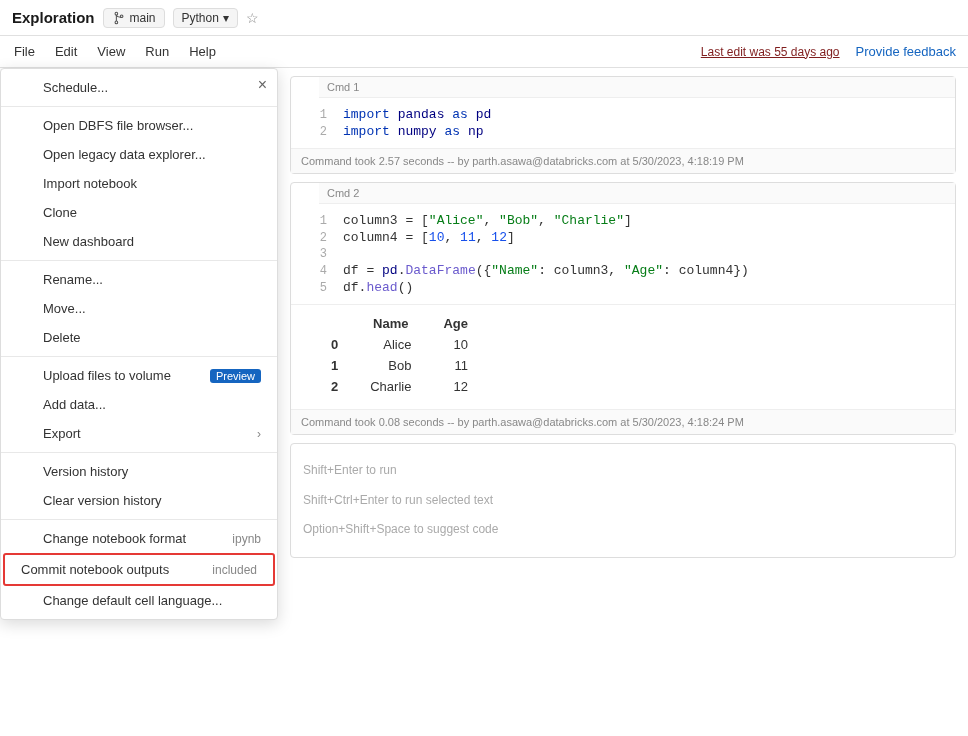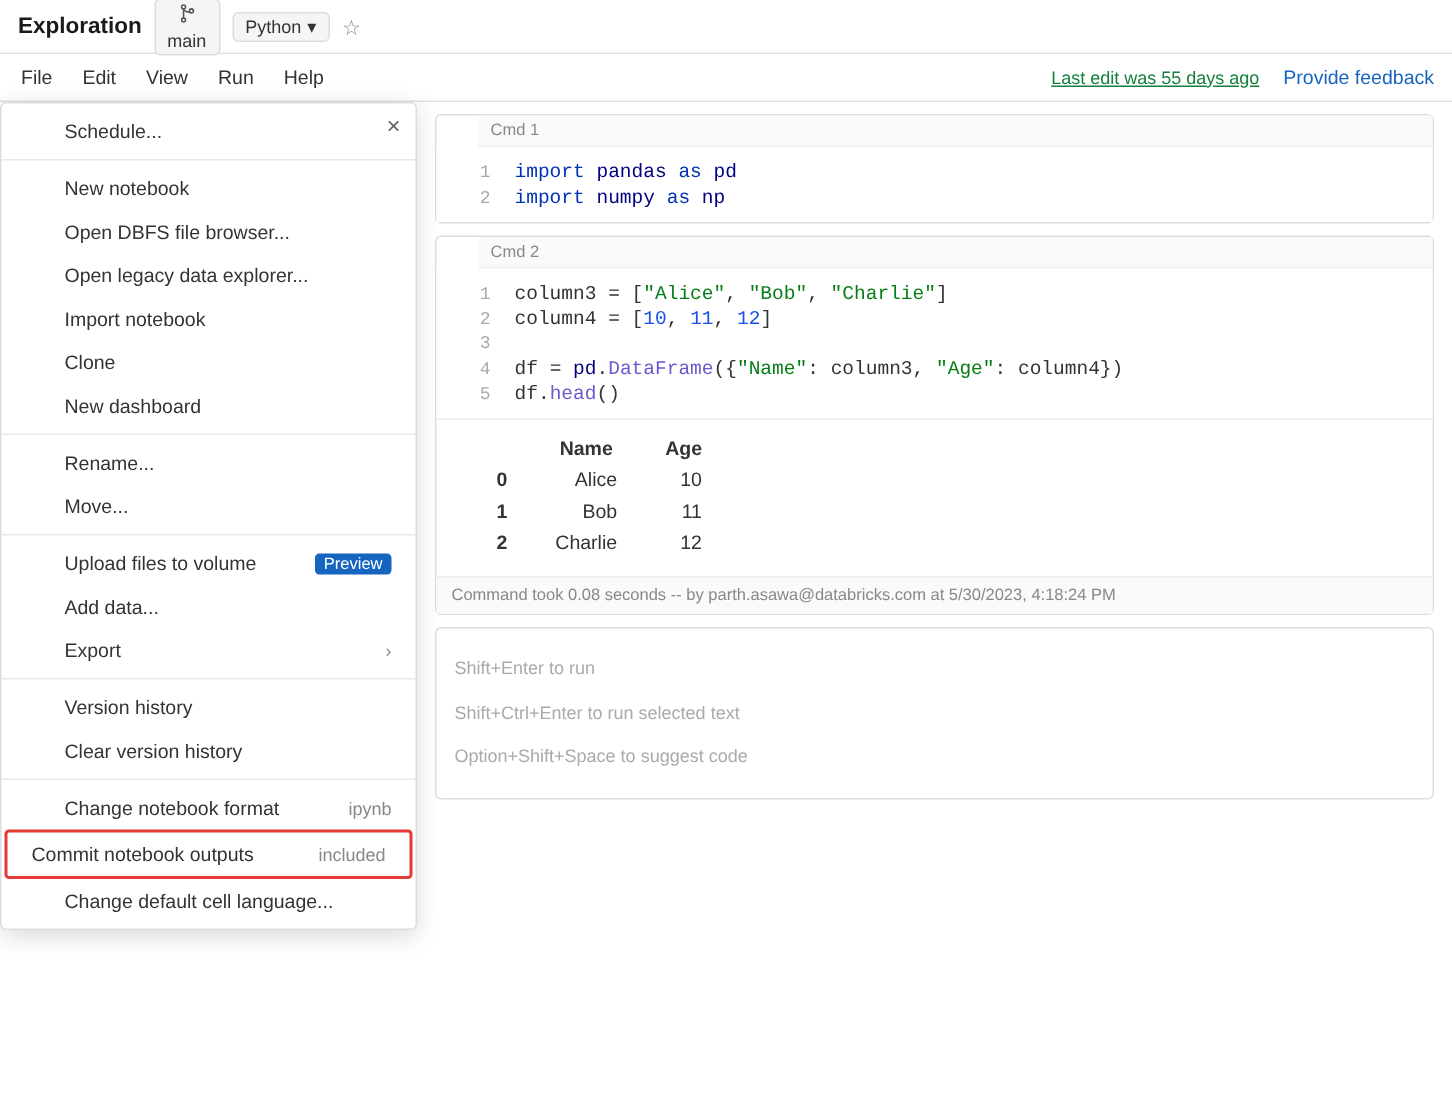--- a/index.html
+++ b/index.html
@@ -32,21 +32,20 @@
     .branch-badge {
       display: flex;
       align-items: center;
       gap: 4px;
       background: #f5f5f5;
       border: 1px solid #ddd;
       border-radius: 4px;
       padding: 2px 8px;
       font-size: 12px;
       color: #333;
-      flex-direction: column;
     }
     .python-badge {
       display: flex;
       align-items: center;
       gap: 4px;
       background: #f5f5f5;
       border: 1px solid #ddd;
       border-radius: 4px;
       padding: 2px 8px;
       font-size: 12px;
@@ -68,21 +67,21 @@
       gap: 16px;
     }
     .menu-item {
       font-size: 13px;
       color: #333;
       cursor: pointer;
       padding: 4px 2px;
     }
     .menu-link {
       font-size: 12px;
-      color: #15803d;
+      color: #7f1d1d;
       text-decoration: underline;
       cursor: pointer;
     }
     .menu-feedback {
       font-size: 13px;
       color: #1565c0;
       cursor: pointer;
       text-decoration: none;
     }
 
@@ -292,23 +291,20 @@
 <div class="main-layout">
 
   <div class="dropdown-menu">
     <button class="dropdown-close">×</button>
 
     <div class="dropdown-item">
       <span>Schedule...</span>
     </div>
     <div class="dropdown-divider"></div>
 
-    <div class="dropdown-item">
-      <span>New notebook</span>
-    </div>
 
     <div class="dropdown-item">
       <span>Open DBFS file browser...</span>
     </div>
 
     <div class="dropdown-item">
       <span>Open legacy data explorer...</span>
     </div>
 
     <div class="dropdown-item">
@@ -326,20 +322,23 @@
     <div class="dropdown-divider"></div>
 
     <div class="dropdown-item">
       <span>Rename...</span>
     </div>
 
     <div class="dropdown-item">
       <span>Move...</span>
     </div>
 
+    <div class="dropdown-item">
+      <span>Delete</span>
+    </div>
 
     <div class="dropdown-divider"></div>
 
     <div class="dropdown-item">
       <span>Upload files to volume</span>
       <span class="preview-badge">Preview</span>
     </div>
 
     <div class="dropdown-item">
       <span>Add data...</span>
@@ -385,20 +384,21 @@
       <div class="code-area">
         <div class="code-line">
           <span class="line-num">1</span>
           <span class="code-content"><span class="kw">import</span> <span class="mod">pandas</span> <span class="kw">as</span> <span class="mod">pd</span></span>
         </div>
         <div class="code-line">
           <span class="line-num">2</span>
           <span class="code-content"><span class="kw">import</span> <span class="mod">numpy</span> <span class="kw">as</span> <span class="mod">np</span></span>
         </div>
       </div>
+      <div class="cmd-footer">Command took 2.57 seconds -- by parth.asawa@databricks.com at 5/30/2023, 4:18:19 PM</div>
     </div>
 
     <div class="cmd-block">
       <div class="cmd-label">Cmd 2</div>
       <div class="code-area">
         <div class="code-line">
           <span class="line-num">1</span>
           <span class="code-content"><span class="var">column3</span> <span class="punct">=</span> <span class="punct">[</span><span class="str">"Alice"</span><span class="punct">,</span> <span class="str">"Bob"</span><span class="punct">,</span> <span class="str">"Charlie"</span><span class="punct">]</span></span>
         </div>
         <div class="code-line">

